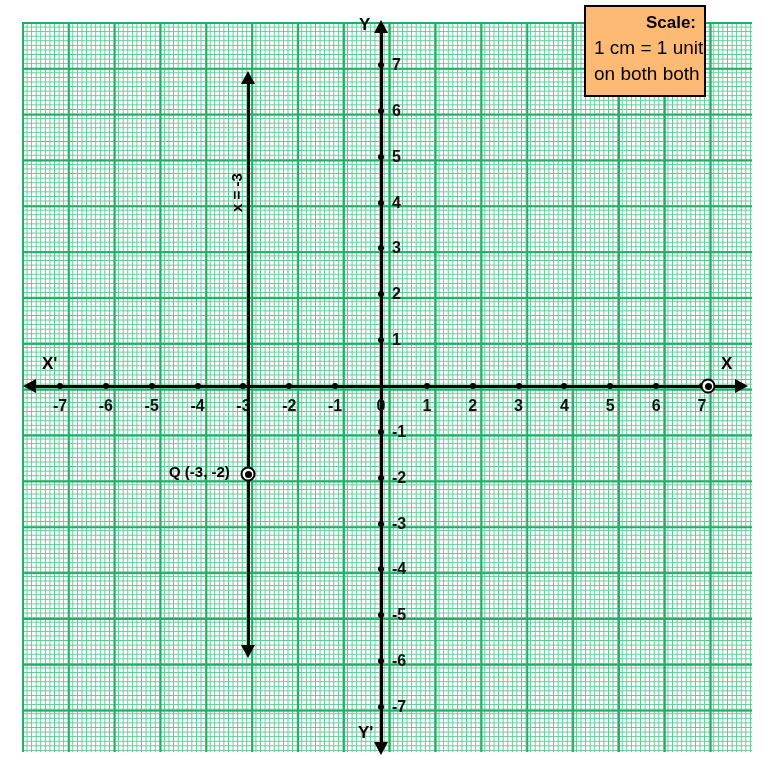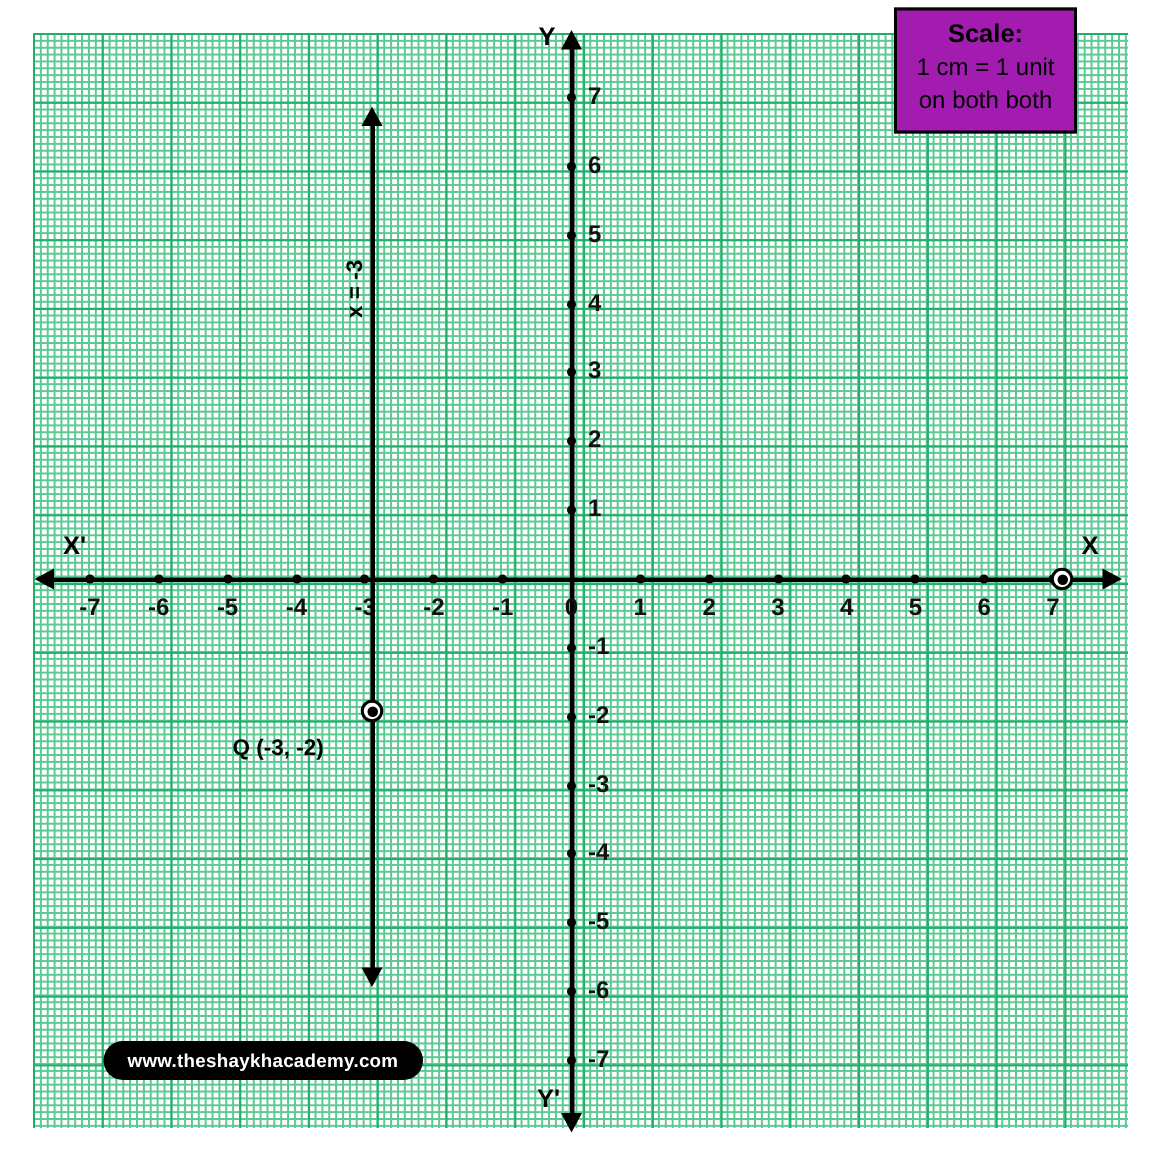--- a/index.html
+++ b/index.html
@@ -162,38 +162,38 @@
     font-size: 15px;
     font-weight: bold;
     color: #000;
     white-space: nowrap;
     line-height: 1;
   }
 
   
   #scale-box {
     position: absolute;
-    left: 596px;
+    left: 584px;
     top: 5px;
     width: 122px;
     padding: 6px 8px 8px 8px;
-    background: #a21caf;
+    background: #fdba74;
     border: 2px solid #000;
     box-sizing: border-box;
-    text-align: center;
+    text-align: right;
   }
   #scale-box .scale-title {
     font-size: 17px;
     font-weight: bold;
     color: #000;
     line-height: 1.2;
     margin-bottom: 2px;
   }
   #scale-box .scale-line {
-    font-size: 16px;
+    font-size: 19px;
     color: #000;
     line-height: 1.35;
     white-space: nowrap;
   }
 
   
   #watermark {
     position: absolute;
     left: 69px;
     top: 694px;
@@ -286,27 +286,24 @@
       <div class="tick-dot" style="left: 381px; top: 65.001px;"></div>
       <div class="tick-label ylab" style="left: 392px; top: 65.001px;">7</div>
     </div>
 
   <div id="line-x-eq-neg3"></div>
   <div class="arrow arrow-up" style="left:241px; top:71px;"></div>
   <div class="arrow arrow-down" style="left:241px; top:645px;"></div>
   <div id="line-label-x-eq-neg3">x = -3</div>
 
   <div class="point-ring" style="left:248px; top:474px;"></div>
-  <div class="point-label" style="left:155px; top:491px;">Q (-3, -2)</div>
+  <div class="point-label" style="left:155px; top:464px;padding-left:14px;">Q (-3, -2)</div>
 
   <div class="point-ring" style="left:708px; top:386px;"></div>
 
   <div id="scale-box">
     <div class="scale-title">Scale:</div>
     <div class="scale-line">1 cm = 1 unit</div>
     <div class="scale-line">on both both</div>
   </div>
 
-  <div id="watermark">
-    <span>www.theshaykhacademy.com</span>
-  </div>
 
 </div>
 
 </body></html>

